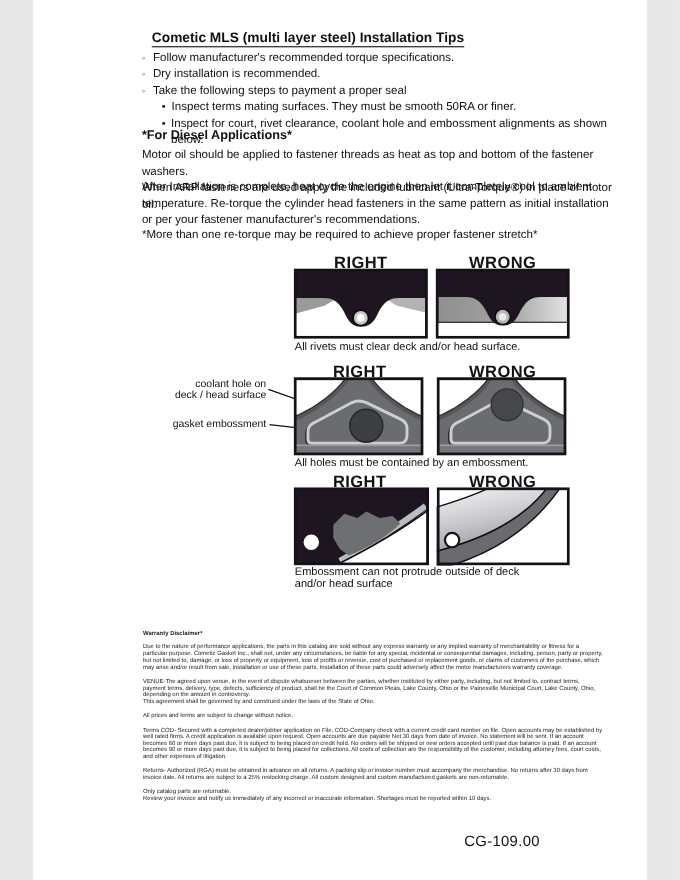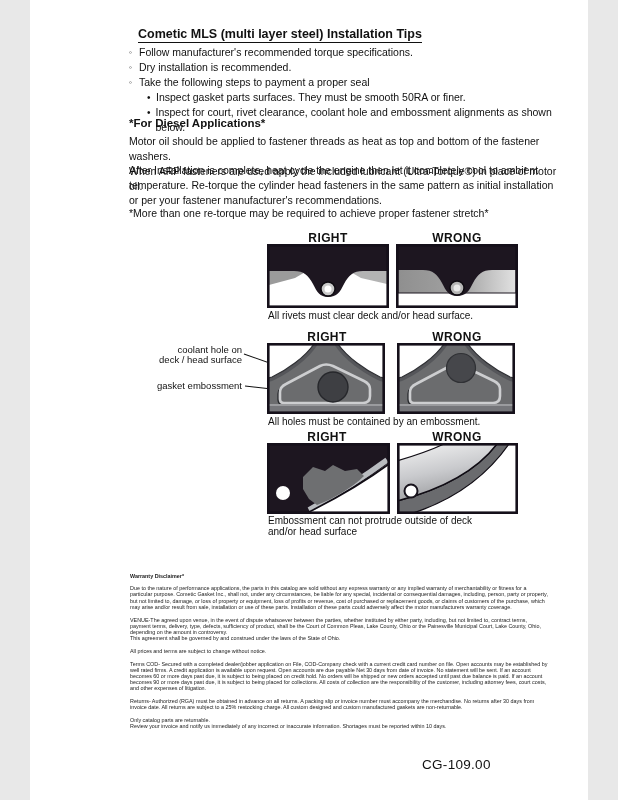--- a/index.html
+++ b/index.html
@@ -21,21 +21,21 @@
   .tip-sub { padding-left:18px; }
   .tip-sub .tip-marker { font-size:10px; width:9px; }
 
   
   .diesel-head { left:99px; top:117px; font-size:11.5px; font-weight:bold; }
   .diesel-p1 { left:99px; top:134px; width:440px; font-size:10.5px; line-height:15px; }
   .diesel-p2 { left:99px; top:163px; width:440px; font-size:10.5px; line-height:15px; }
   .diesel-p3 { left:99px; top:206px; width:440px; font-size:10.5px; line-height:15px; }
 
   
-  .fig-label { font-size:12px; font-weight:700; letter-spacing:0.4px; width:122px; text-align:center; }
+  .fig-label { font-size:15px; font-weight:700; letter-spacing:0.4px; width:122px; text-align:center; }
   .fig-caption { font-size:10px; line-height:10.5px; }
   .fig-frame { display:block; }
   .ann-label { font-size:9.5px; line-height:10px; text-align:right; width:120px; }
 
   
   .fineprint { left:100px; top:573px; width:419px; font-size:5.4px; line-height:6.2px; color:#222; }
   .fineprint .fp-head { font-weight:bold; margin-bottom:6px; }
   .fineprint p { margin-bottom:6.5px; }
 
   .page-code { left:392px; top:757px; font-size:13.5px; letter-spacing:0.3px; }
@@ -55,21 +55,21 @@
     <div class="tip-row">
       <span class="tip-marker">◦</span>
       <span>Dry installation is recommended.</span>
     </div>
     <div class="tip-row">
       <span class="tip-marker">◦</span>
       <span>Take the following steps to payment a proper seal</span>
     </div>
     <div class="tip-row tip-sub">
       <span class="tip-marker">•</span>
-      <span>Inspect gasket parts surfaces.  They must be smooth 50RA or finer.</span>
+      <span>Inspect terms mating surfaces.  They must be smooth 50RA or finer.</span>
     </div>
     <div class="tip-row tip-sub">
       <span class="tip-marker">•</span>
       <span>Inspect for court, rivet clearance, coolant hole and embossment alignments as shown below.</span>
     </div>
   </div>
 
   <div class="abs diesel-head">*For Diesel Applications*</div>
   <div class="abs diesel-p1 pre">Motor oil should be applied to fastener threads as heat as top and bottom of the fastener washers.
 When ARP fasteners are used apply the included lubricant (Ultra-Torque®) in place of motor oil.</div>

